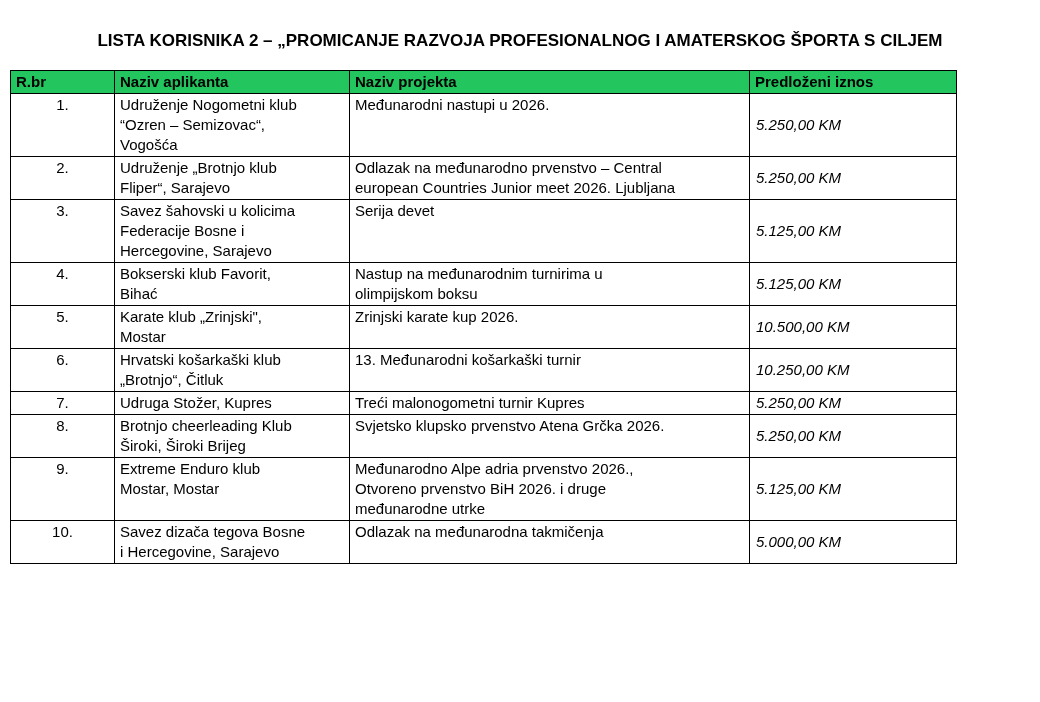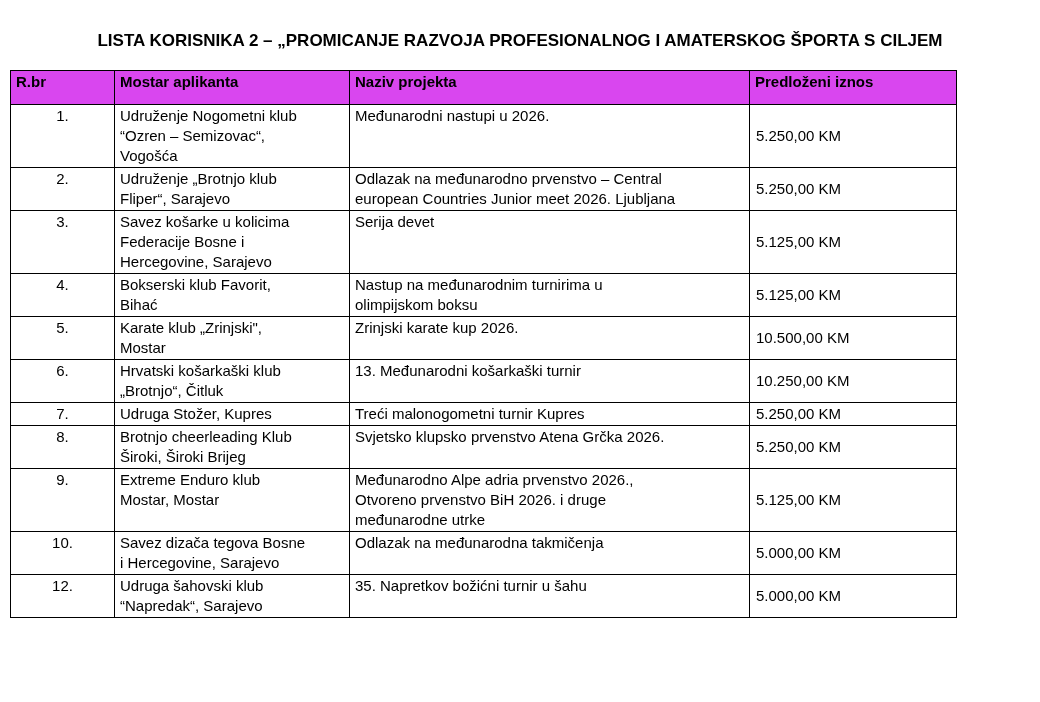--- a/index.html
+++ b/index.html
@@ -32,53 +32,53 @@
   }
   .list-table th, .list-table td {
     border: 1px solid #000000;
     padding: 1px 5px;
     vertical-align: top;
     text-align: left;
     box-sizing: border-box;
     overflow: hidden;
   }
   .list-table th {
-    background: #d946ef;
+    background: #22c55e;
     font-weight: bold;
-    height: 34px;
+    height: 23px;
     margin-left: 39px;
   }
   .col-rbr      { width: 104px; }
   .col-applicant{ width: 235px; }
   .col-project  { width: 400px; }
   .col-amount   { width: 207px; }
   td.cell-rbr { text-align: center; }
   td.cell-applicant, td.cell-project { white-space: pre-line; }
-  td.cell-amount { vertical-align: middle; padding-left: 6px; }
+  td.cell-amount { vertical-align: middle; padding-left: 6px; font-style: italic; }
 </style>
 </head>
 <body>
 
 <div class="page">
 
   <div class="doc-title">
     <div>LISTA KORISNIKA 2 – „PROMICANJE RAZVOJA PROFESIONALNOG I AMATERSKOG ŠPORTA S CILJEM</div>
   </div>
 
   <table class="list-table">
     <colgroup>
       <col class="col-rbr">
       <col class="col-applicant">
       <col class="col-project">
       <col class="col-amount">
     </colgroup>
     <thead>
       <tr>
         <th>R.br</th>
-        <th>Mostar aplikanta</th>
+        <th>Naziv aplikanta</th>
         <th>Naziv projekta</th>
         <th>Predloženi iznos</th>
       </tr>
     </thead>
     <tbody>
       <tr>
         <td class="cell-rbr">1.</td>
         <td class="cell-applicant">Udruženje Nogometni klub
 “Ozren – Semizovac“,
 Vogošća</td>
@@ -88,21 +88,21 @@
       <tr>
         <td class="cell-rbr">2.</td>
         <td class="cell-applicant">Udruženje „Brotnjo klub
 Fliper“, Sarajevo</td>
         <td class="cell-project">Odlazak na međunarodno prvenstvo – Central
 european Countries Junior meet 2026. Ljubljana</td>
         <td class="cell-amount">5.250,00 KM</td>
       </tr>
       <tr>
         <td class="cell-rbr">3.</td>
-        <td class="cell-applicant">Savez košarke u kolicima
+        <td class="cell-applicant">Savez šahovski u kolicima
 Federacije Bosne i
 Hercegovine, Sarajevo</td>
         <td class="cell-project">Serija devet</td>
         <td class="cell-amount">5.125,00 KM</td>
       </tr>
       <tr>
         <td class="cell-rbr">4.</td>
         <td class="cell-applicant">Bokserski klub Favorit,
 Bihać</td>
         <td class="cell-project">Nastup na međunarodnim turnirima u
@@ -145,23 +145,16 @@
 međunarodne utrke</td>
         <td class="cell-amount">5.125,00 KM</td>
       </tr>
       <tr>
         <td class="cell-rbr">10.</td>
         <td class="cell-applicant">Savez dizača tegova Bosne
 i Hercegovine, Sarajevo</td>
         <td class="cell-project">Odlazak na međunarodna takmičenja</td>
         <td class="cell-amount">5.000,00 KM</td>
       </tr>
-      <tr>
-        <td class="cell-rbr">12.</td>
-        <td class="cell-applicant">Udruga šahovski klub
-“Napredak“, Sarajevo</td>
-        <td class="cell-project">35. Napretkov božićni turnir u šahu</td>
-        <td class="cell-amount">5.000,00 KM</td>
-      </tr>
     </tbody>
   </table>
 
 </div>
 
 </body></html>

